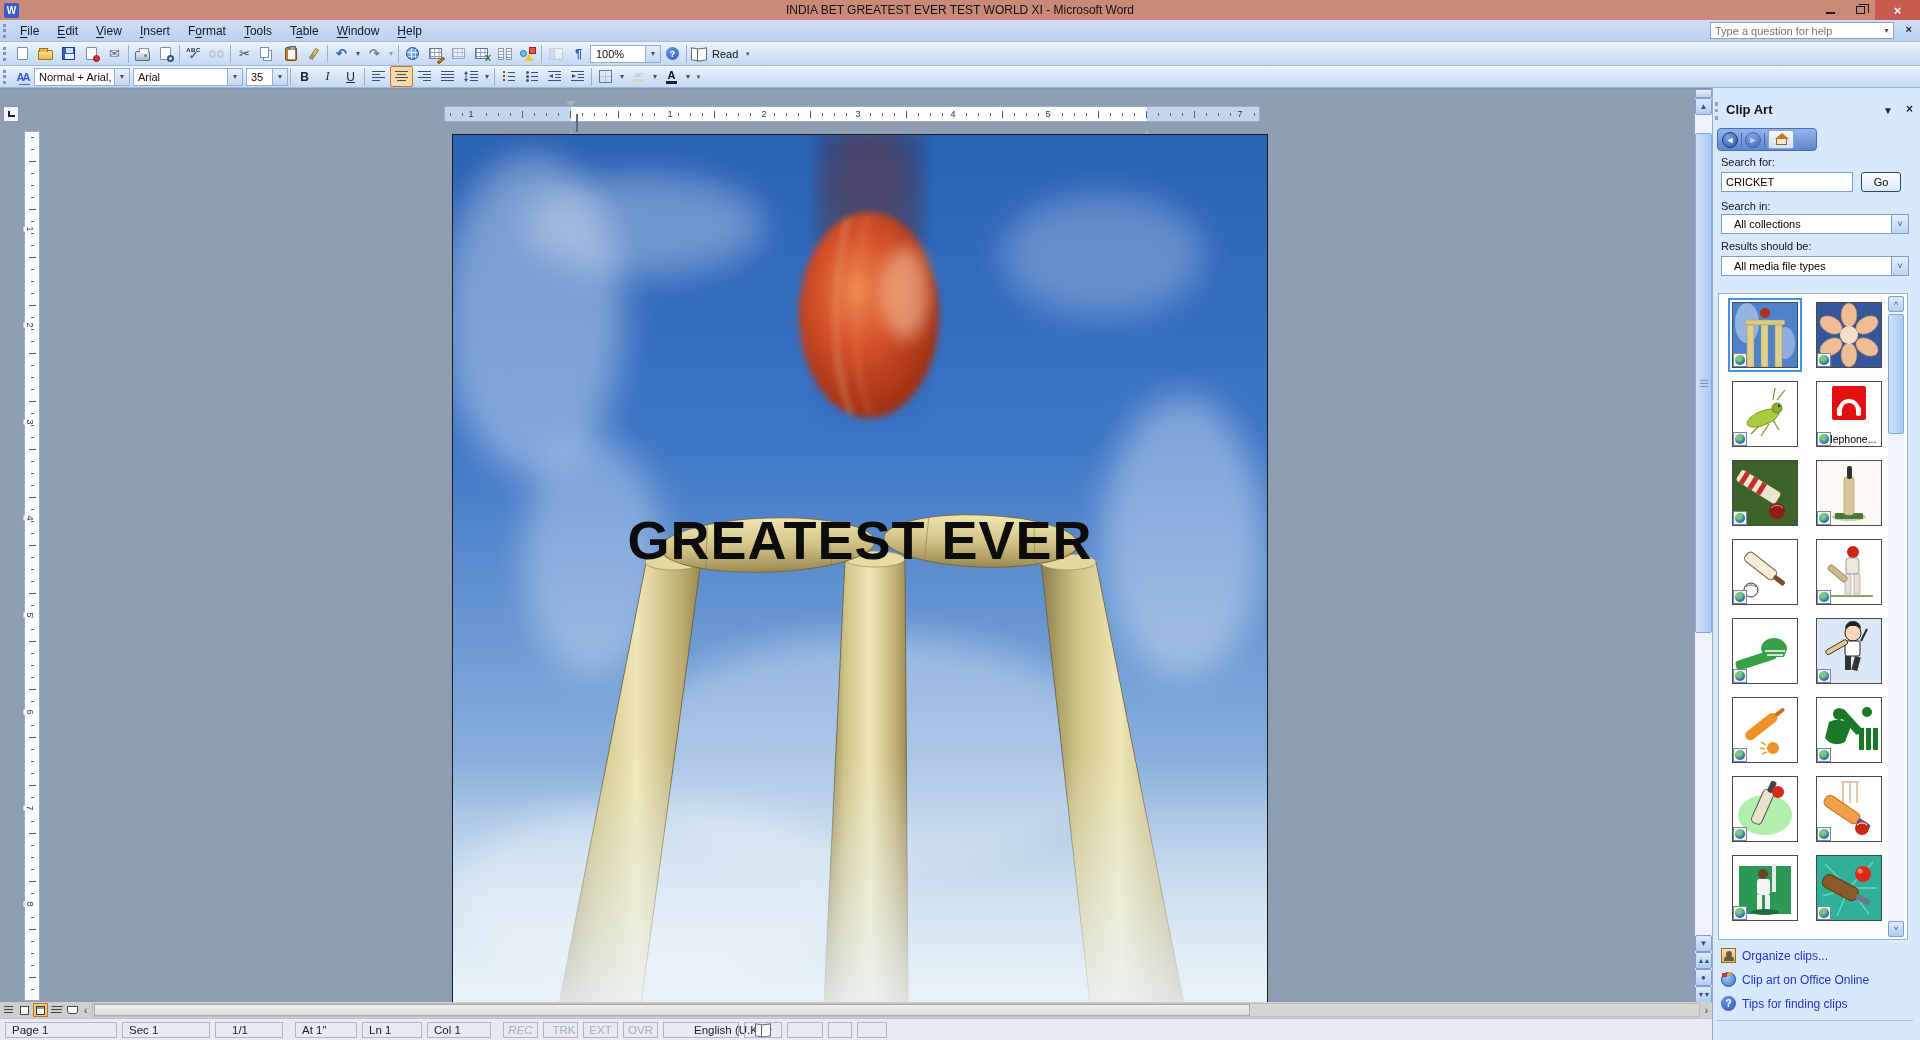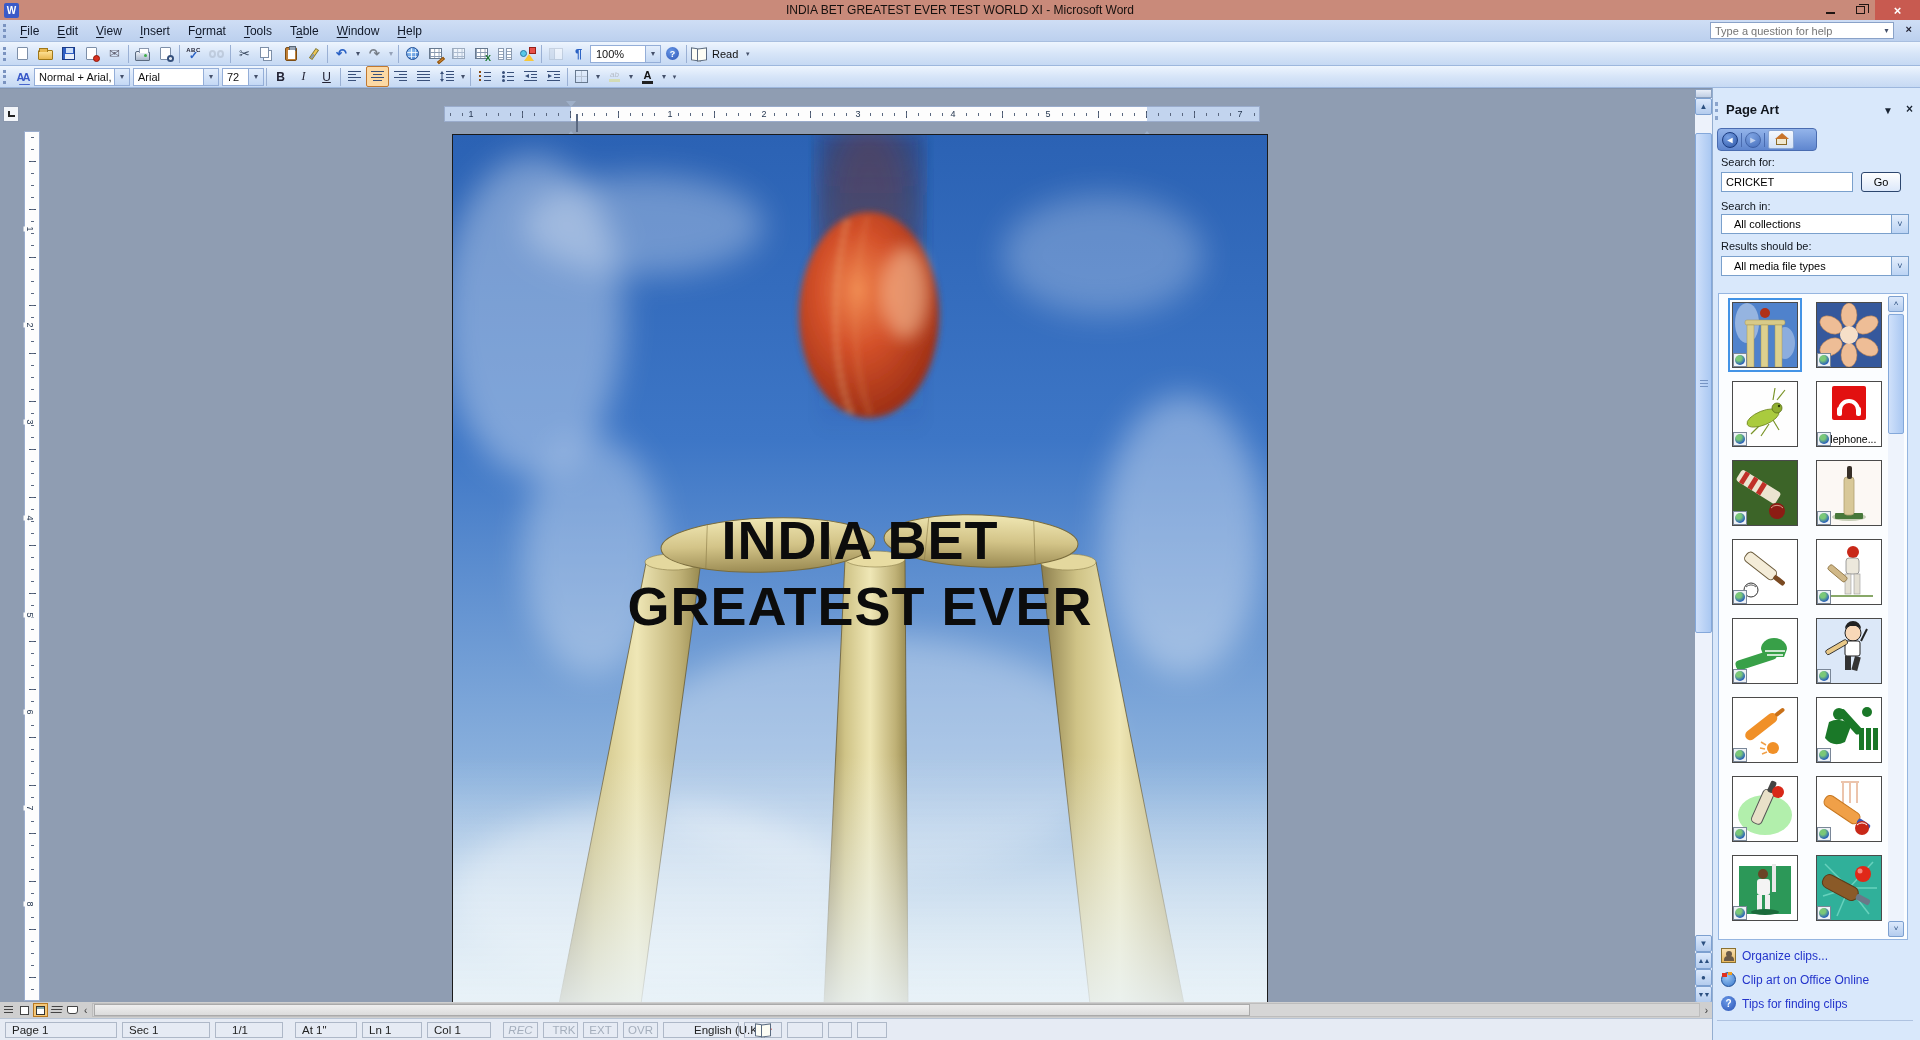--- a/index.html
+++ b/index.html
@@ -377,26 +377,26 @@
 
   <div class="tbar fmt">
     <span class="grip"></span>
     <span class="tbtn">
         <span class="stylesico">A͟A</span>
       </span>
     <span class="combo" style="width:96px;">
         <span>Normal + Arial, 4</span>
         <span class="cdd">▾</span>
       </span>
-    <span class="combo" style="width:86px;margin-left:3px;">
+    <span class="combo" style="width:110px;margin-left:3px;">
         <span>Arial</span>
         <span class="cdd">▾</span>
       </span>
     <span class="combo" style="width:42px;margin-left:3px;">
-        <span>72</span>
+        <span>35</span>
         <span class="cdd">▾</span>
       </span>
     <span class="tsep"></span>
     <span class="tbtn">
         <span class="fbtn b">B</span>
       </span>
     <span class="tbtn">
         <span class="fbtn i">I</span>
       </span>
     <span class="tbtn">
@@ -630,41 +630,40 @@
           <line x1="375" y1="388" x2="378" y2="432" stroke="#8a7a46" opacity="0.6"></line>
         </g>
         <g transform="rotate(2 528 406)">
           <ellipse cx="528" cy="406" rx="97" ry="26" fill="url(#bailg)" stroke="#7a6c3c"></ellipse>
           <line x1="475" y1="384" x2="472" y2="428" stroke="#8a7a46" opacity="0.6"></line>
           <line x1="580" y1="384" x2="583" y2="428" stroke="#8a7a46" opacity="0.6"></line>
         </g>
         <rect x="0" y="620" width="816" height="249" fill="url(#hazeg)"></rect>
       </svg>
       <div class="doc-text">
-        <div>INDIA BET</div>
         <div>GREATEST EVER</div>
       </div>
     </div>
 
     <div class="vscroll">
       <div class="splitbox"></div>
       <div class="sbtn">▲</div>
       <div class="vthumb"></div>
       <div class="navstack">
         <div class="sbtn">▼</div>
         <div class="sbtn dbl">▲▲</div>
         <div class="sbtn">●</div>
         <div class="sbtn dbl">▼▼</div>
       </div>
     </div>
   </div>
 
   <div class="pane">
     <span class="pane-grip"></span>
-    <div class="pane-title">Page Art</div>
+    <div class="pane-title">Clip Art</div>
     <span class="pane-menu">▼</span>
     <span class="pane-close">×</span>
 
     <div class="navbar">
       <span class="navcirc">◄</span>
       <span class="navsep"></span>
       <span class="navcirc fwd">►</span>
       <span class="navsep"></span>
       <span class="homebtn">
           <span class="house"></span>

